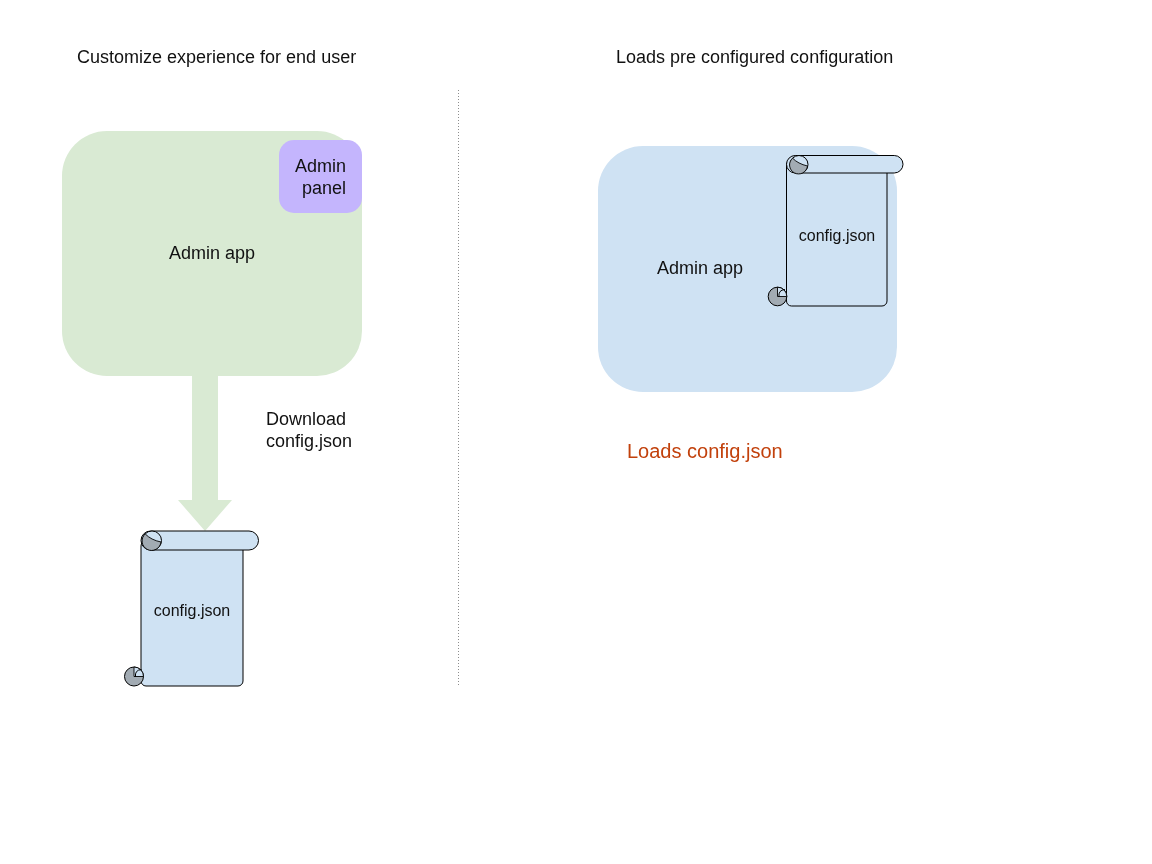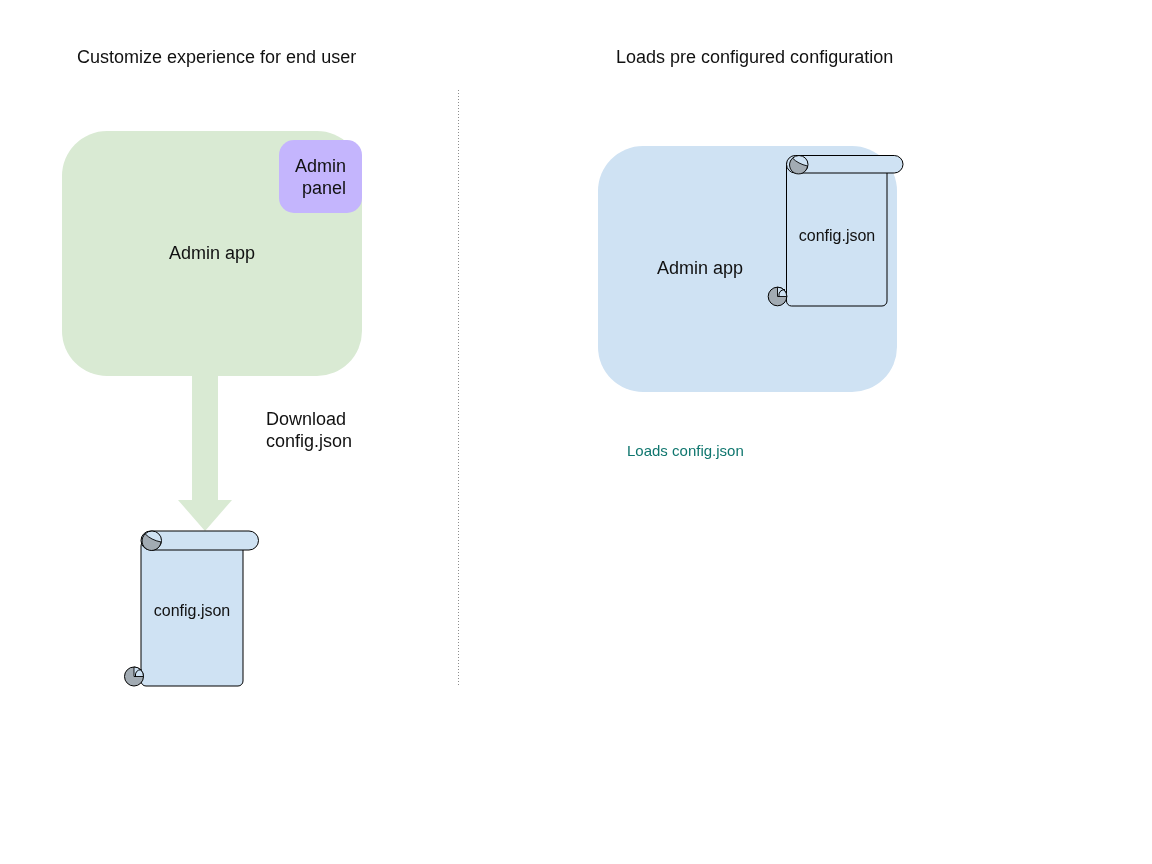--- a/index.html
+++ b/index.html
@@ -8,21 +8,21 @@
     width: 1152px; height: 864px;
     font-family: "Liberation Sans", "DejaVu Sans", sans-serif;
     color: #000;
     position: relative;
     overflow: hidden;
   }
   .canvas { position: absolute; left: 0; top: 0; width: 1152px; height: 864px; background: #ffffff; }
   .abs { position: absolute; }
 
   .title { font-size: 18px; line-height: 22px; color: #111; }
-  .caption { font-size: 15px; line-height: 22px; color: #0f766e; }
+  .caption { font-size: 20px; line-height: 22px; color: #c2410c; }
 
   .divider {
     left: 458px; top: 90px; width: 1px; height: 596px;
     background: repeating-linear-gradient(to bottom, #8d8d8d 0 1px, transparent 1px 3px);
   }
 
   .admin-app-box {
     left: 62px; top: 131px; width: 300px; height: 245px;
     background: #d9ead3; border-radius: 45px;
   }

